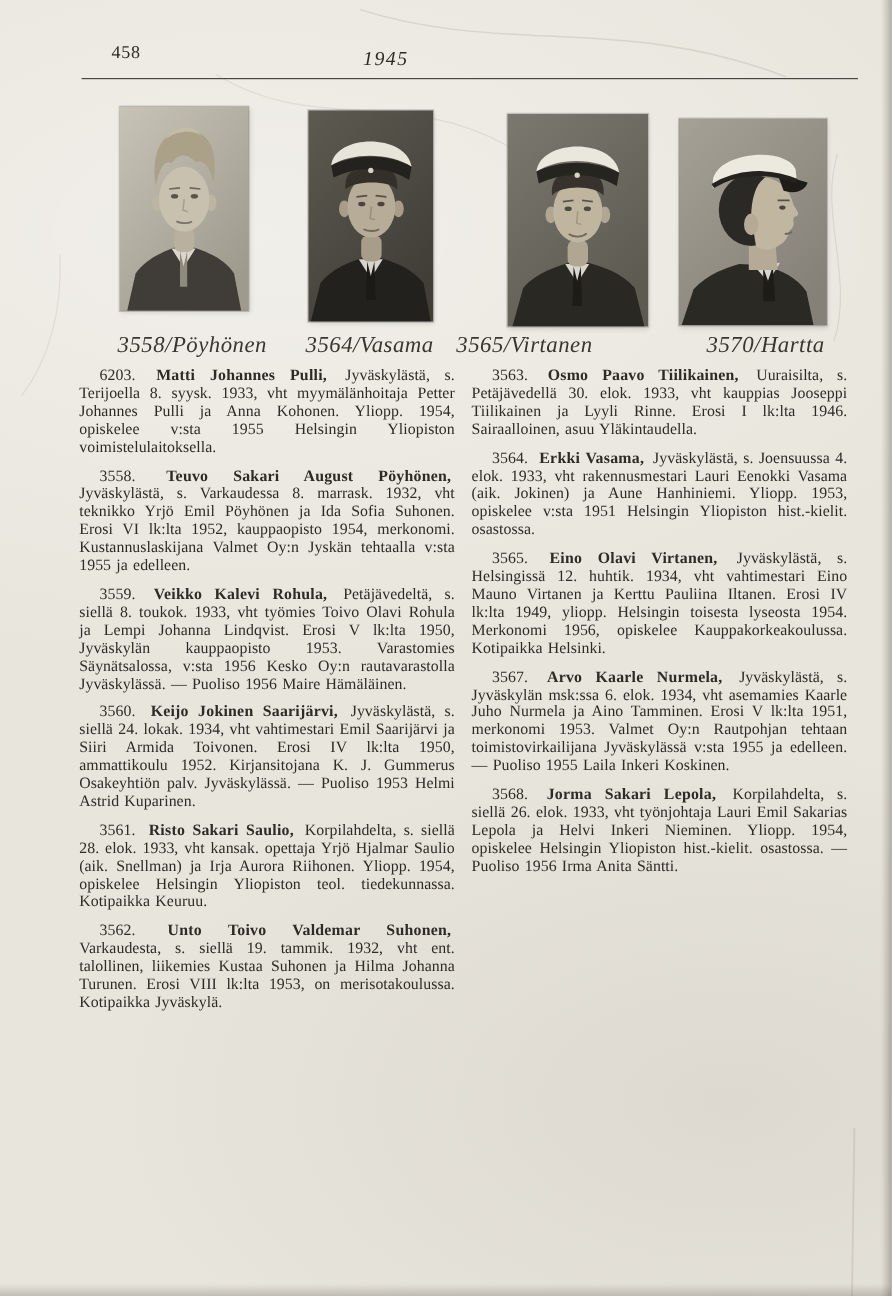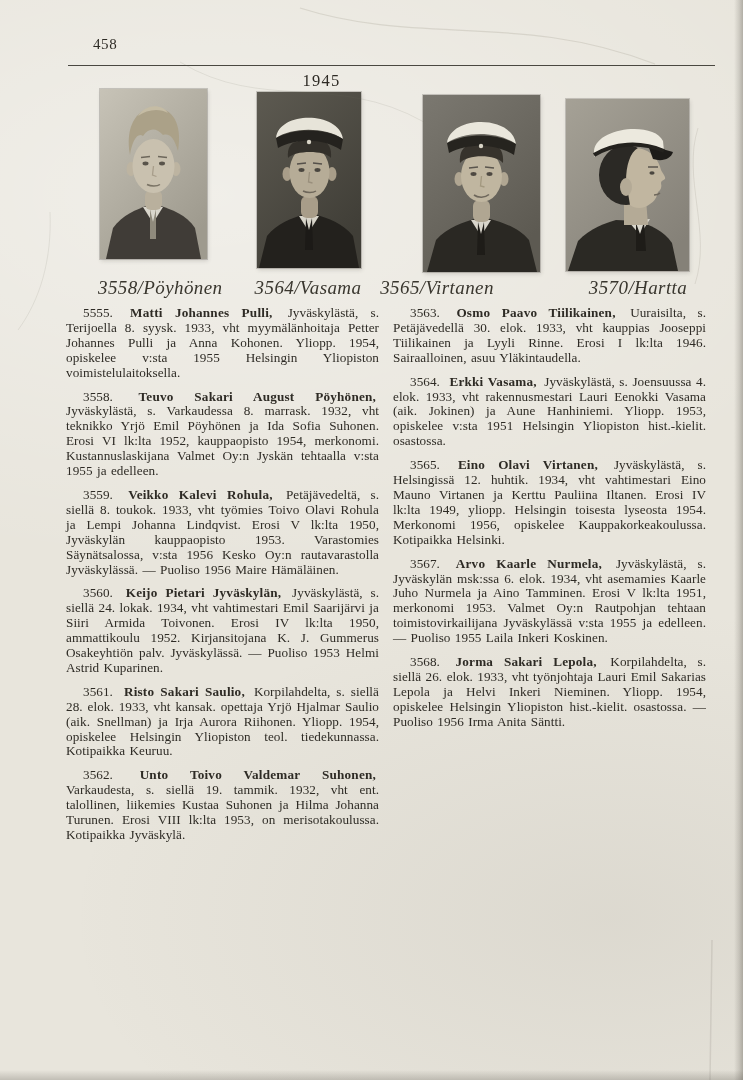--- a/index.html
+++ b/index.html
@@ -24,21 +24,21 @@
     content:"";position:absolute;left:0;bottom:0;width:100%;height:10px;
     background:linear-gradient(to bottom, transparent, rgba(70,66,58,.24));
     pointer-events:none;z-index:8;
   }
   #pgnum{
     position:absolute;left:93px;top:36px;
     font-size:15px;letter-spacing:.6px;
   }
   #year{
     position:absolute;left:0;top:39px;width:643px;text-align:center;
-    font-size:16.5px;letter-spacing:1.2px;margin-top:32px;
+    font-style:italic;font-size:16.5px;letter-spacing:1.2px;
   }
   #rule{
     position:absolute;left:68px;right:28px;top:65px;
     border-top:1.6px solid #4a4841;
   }
   figure.photo{
     position:absolute;margin:0;padding:0;
     box-shadow:0 0 0 1px rgba(60,56,48,.22), 1px 2px 4px rgba(60,56,48,.18);
     background:#888;
   }
@@ -188,40 +188,40 @@
   </figure>
 
   <div class="cap c1">3558/Pöyhönen</div>
   <div class="cap c2">3564/Vasama</div>
   <div class="cap c3">3565/Virtanen</div>
   <div class="cap c4">3570/Hartta</div>
 
   <main id="cols">
     <div class="col">
   <p class="entry">
-    <span class="num">5555.</span>
+    <span class="num">6203.</span>
     <span class="name">Matti Johannes Pulli,</span>
     <span class="body">Jyväskylästä, s. Terijoella 8. syysk. 1933, vht myymälänhoitaja Petter Johannes Pulli ja Anna Kohonen. Yliopp. 1954, opiskelee v:sta 1955 Helsingin Yliopiston voimistelulaitoksella.</span>
   </p>
 
   <p class="entry">
     <span class="num">3558.</span>
     <span class="name">Teuvo Sakari August Pöyhönen,</span>
     <span class="body">Jyväskylästä, s. Varkaudessa 8. marrask. 1932, vht teknikko Yrjö Emil Pöyhönen ja Ida Sofia Suhonen. Erosi VI lk:lta 1952, kauppaopisto 1954, merkonomi. Kustannuslaskijana Valmet Oy:n Jyskän tehtaalla v:sta 1955 ja edelleen.</span>
   </p>
 
   <p class="entry">
     <span class="num">3559.</span>
     <span class="name">Veikko Kalevi Rohula,</span>
     <span class="body">Petäjävedeltä, s. siellä 8. toukok. 1933, vht työmies Toivo Olavi Rohula ja Lempi Johanna Lindqvist. Erosi V lk:lta 1950, Jyväskylän kauppaopisto 1953. Varastomies Säynätsalossa, v:sta 1956 Kesko Oy:n rautavarastolla Jyväskylässä. — Puoliso 1956 Maire Hämäläinen.</span>
   </p>
 
   <p class="entry">
     <span class="num">3560.</span>
-    <span class="name">Keijo Pietari Jyväskylän,</span>
+    <span class="name">Keijo Jokinen Saarijärvi,</span>
     <span class="body">Jyväskylästä, s. siellä 24. lokak. 1934, vht vahtimestari Emil Saarijärvi ja Siiri Armida Toivonen. Erosi IV lk:lta 1950, ammattikoulu 1952. Kirjansitojana K. J. Gummerus Osakeyhtiön palv. Jyväskylässä. — Puoliso 1953 Helmi Astrid Kuparinen.</span>
   </p>
 
   <p class="entry">
     <span class="num">3561.</span>
     <span class="name">Risto Sakari Saulio,</span>
     <span class="body">Korpilahdelta, s. siellä 28. elok. 1933, vht kansak. opettaja Yrjö Hjalmar Saulio (aik. Snellman) ja Irja Aurora Riihonen. Yliopp. 1954, opiskelee Helsingin Yliopiston teol. tiedekunnassa. Kotipaikka Keuruu.</span>
   </p>
 
   <p class="entry">

